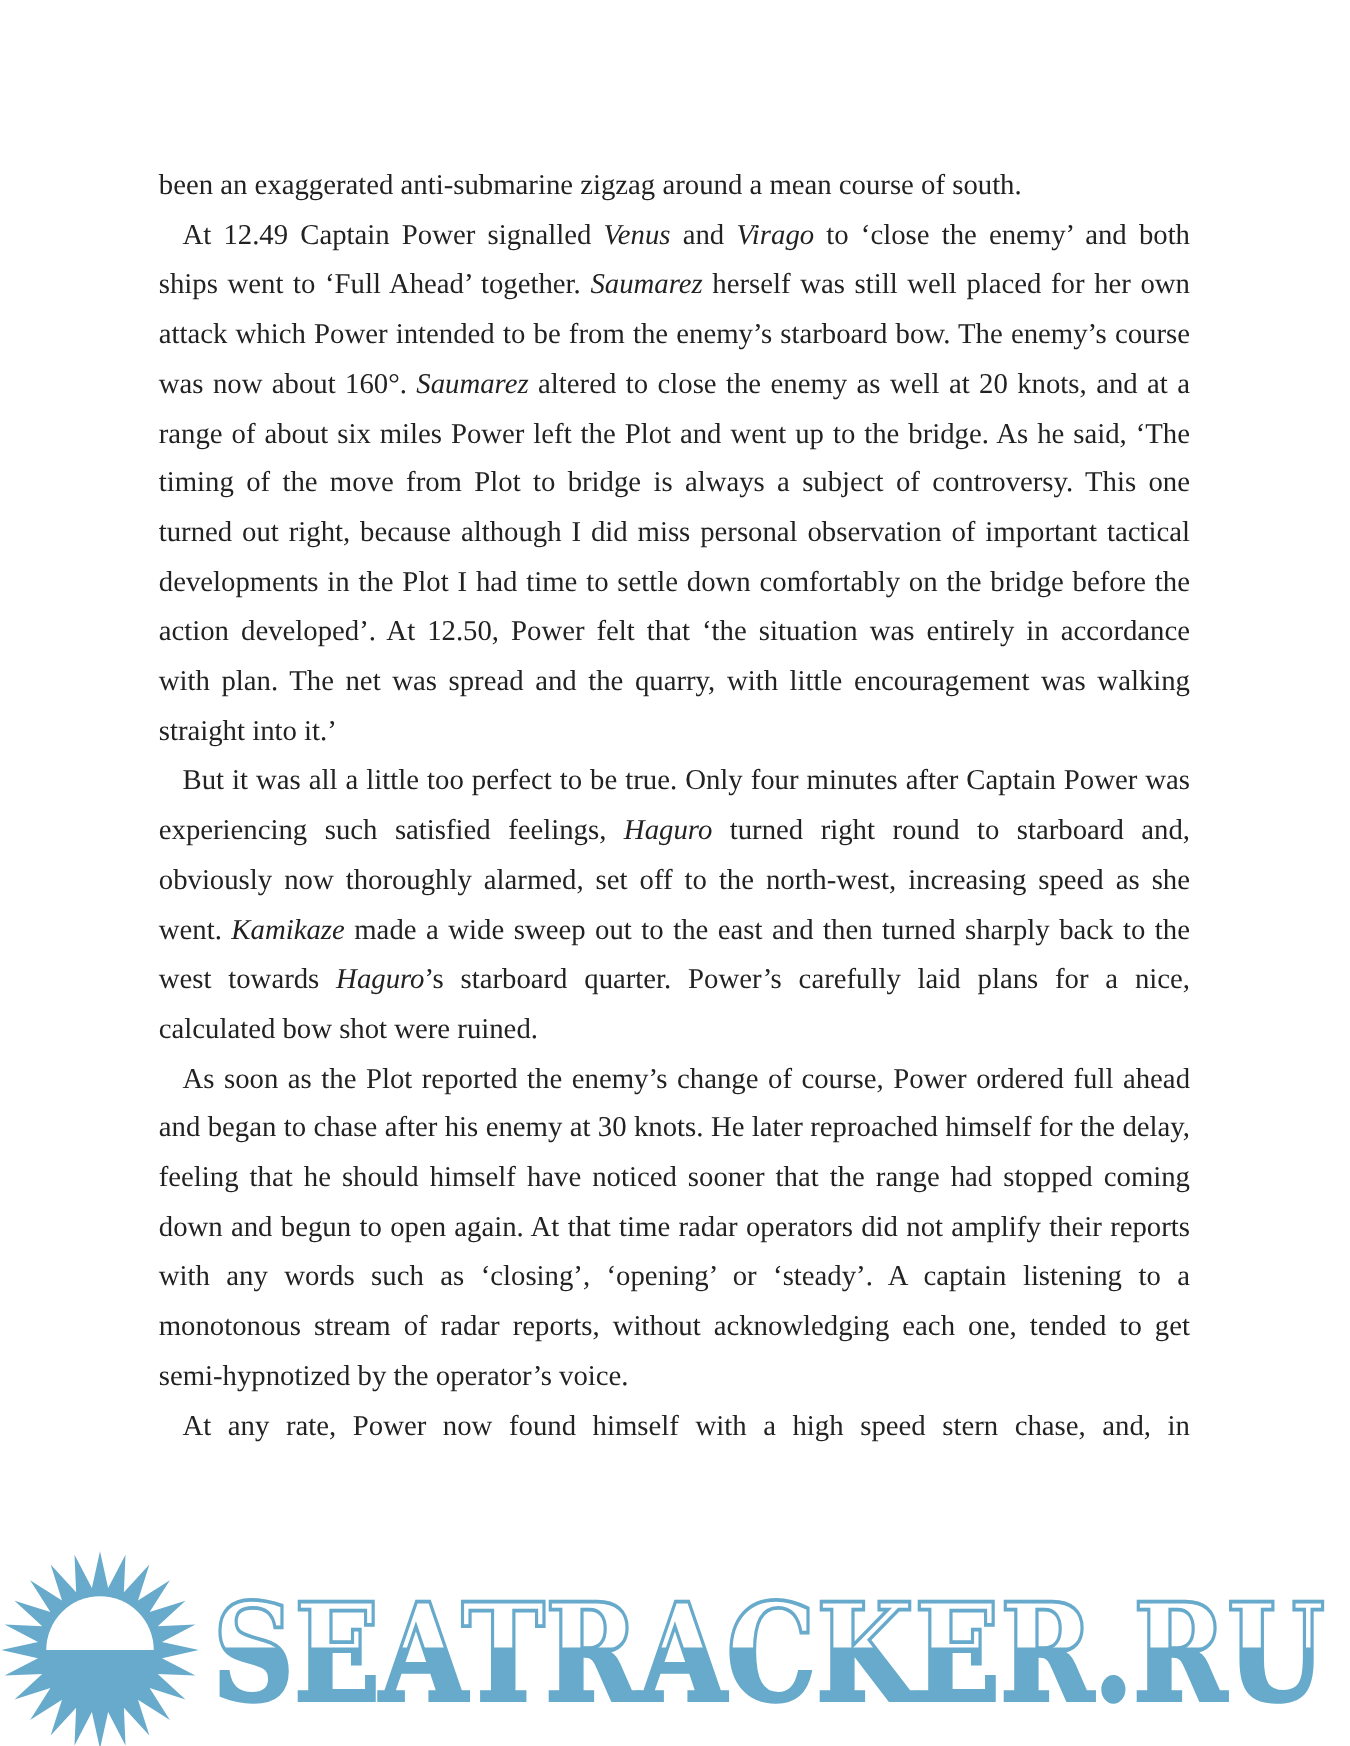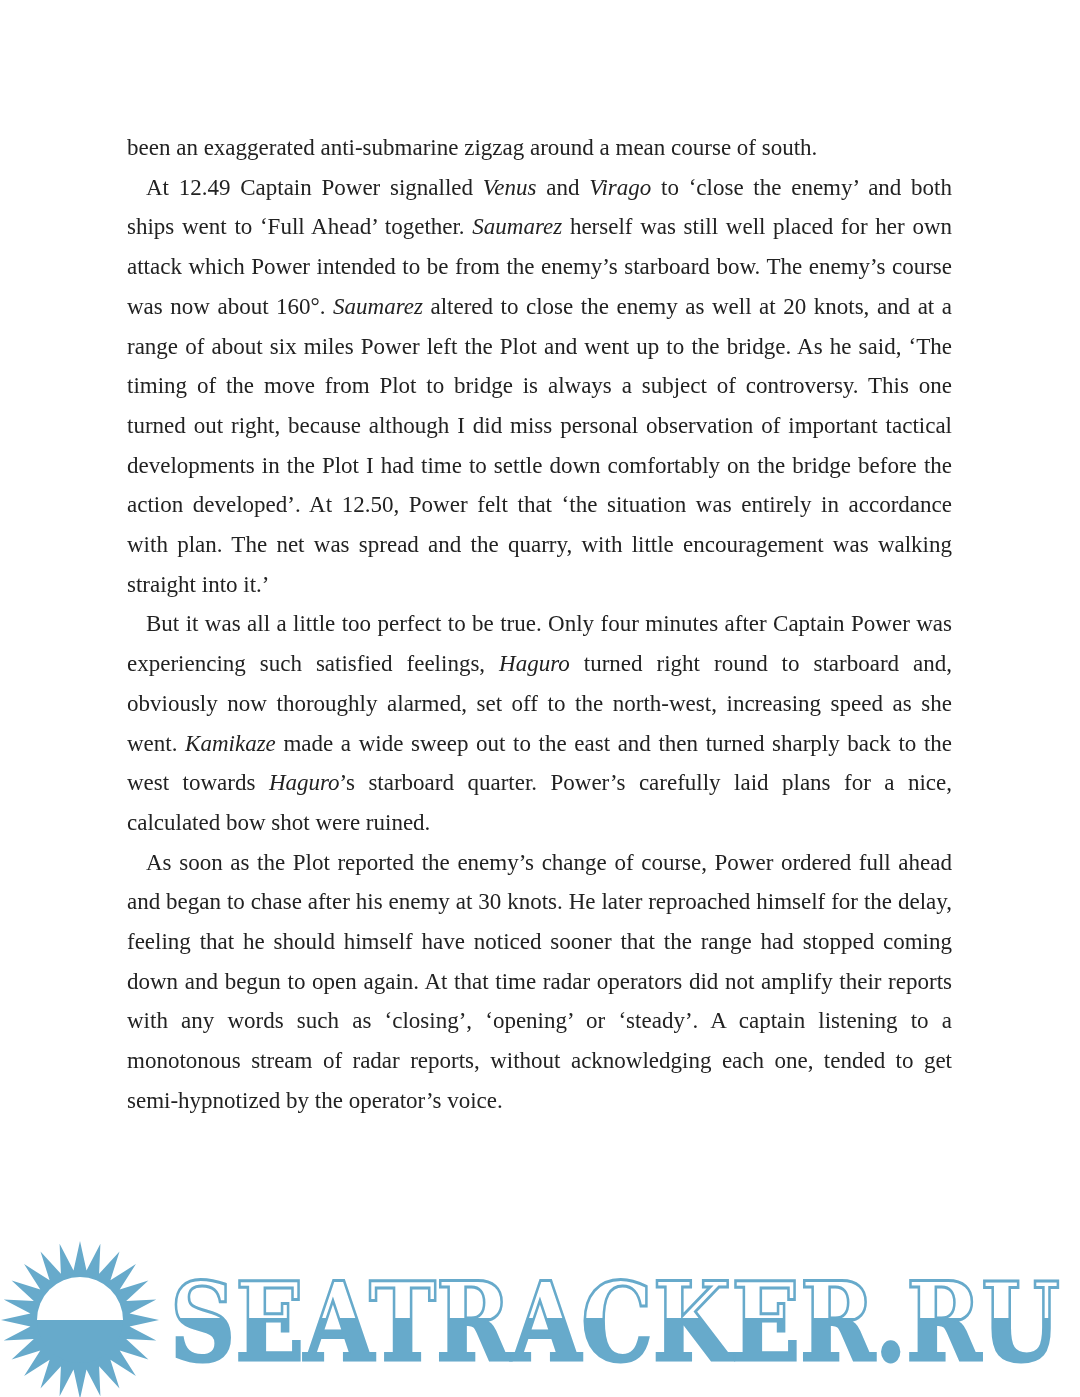--- a/index.html
+++ b/index.html
@@ -31,20 +31,23 @@
   </p>
   <p class="indent">
     <span>At 12.49 Captain Power signalled </span><em>Venus</em><span> and </span><em>Virago</em><span> to ‘close the enemy’ and both ships went to ‘Full Ahead’ together. </span><em>Saumarez</em><span> herself was still well placed for her own attack which Power intended to be from the enemy’s starboard bow. The enemy’s course was now about 160°. </span><em>Saumarez</em><span> altered to close the enemy as well at 20 knots, and at a range of about six miles Power left the Plot and went up to the bridge. As he said, ‘The timing of the move from Plot to bridge is always a subject of controversy. This one turned out right, because although I did miss personal observation of important tactical developments in the Plot I had time to settle down comfortably on the bridge before the action developed’. At 12.50, Power felt that ‘the situation was entirely in accordance with plan. The net was spread and the quarry, with little encouragement was walking straight into it.’</span>
   </p>
   <p class="indent">
     <span>But it was all a little too perfect to be true. Only four minutes after Captain Power was experiencing such satisfied feelings, </span><em>Haguro</em><span> turned right round to starboard and, obviously now thoroughly alarmed, set off to the north-west, increasing speed as she went. </span><em>Kamikaze</em><span> made a wide sweep out to the east and then turned sharply back to the west towards </span><em>Haguro</em><span>’s starboard quarter. Power’s carefully laid plans for a nice, calculated bow shot were ruined.</span>
   </p>
   <p class="indent">
     <span>As soon as the Plot reported the enemy’s change of course, Power ordered full ahead and began to chase after his enemy at 30 knots. He later reproached himself for the delay, feeling that he should himself have noticed sooner that the range had stopped coming down and begun to open again. At that time radar operators did not amplify their reports with any words such as ‘closing’, ‘opening’ or ‘steady’. A captain listening to a monotonous stream of radar reports, without acknowledging each one, tended to get semi-hypnotized by the operator’s voice.</span>
   </p>
+  <p class="indent" style="text-align-last: justify;">
+    <span>At any rate, Power now found himself with a high speed stern chase, and, in</span>
+  </p>
 </div>
 
 <div class="logo">
   <svg class="sun" viewBox="0 0 160 160">
     <g fill="#67aacb">
       <polygon id="sunrays" points="80.0,1.0 86.5,30.4 100.4,3.7 99.1,33.8 119.5,11.6 110.4,40.3 135.9,24.1 119.7,49.6 148.4,40.5 126.2,60.9 156.3,59.6 129.6,73.5 159.0,80.0 129.6,86.5 156.3,100.4 126.2,99.1 148.4,119.5 119.7,110.4 135.9,135.9 110.4,119.7 119.5,148.4 99.1,126.2 100.4,156.3 86.5,129.6 80.0,159.0 73.5,129.6 59.6,156.3 60.9,126.2 40.5,148.4 49.6,119.7 24.1,135.9 40.3,110.4 11.6,119.5 33.8,99.1 3.7,100.4 30.4,86.5 1.0,80.0 30.4,73.5 3.7,59.6 33.8,60.9 11.6,40.5 40.3,49.6 24.1,24.1 49.6,40.3 40.5,11.6 60.9,33.8 59.6,3.7 73.5,30.4"></polygon>
     </g>
     <circle cx="80" cy="80" r="43" fill="#67aacb"></circle>
     <path d="M37,80 A43,43 0 0 1 123,80 Z" fill="#ffffff"></path>
   </svg>

